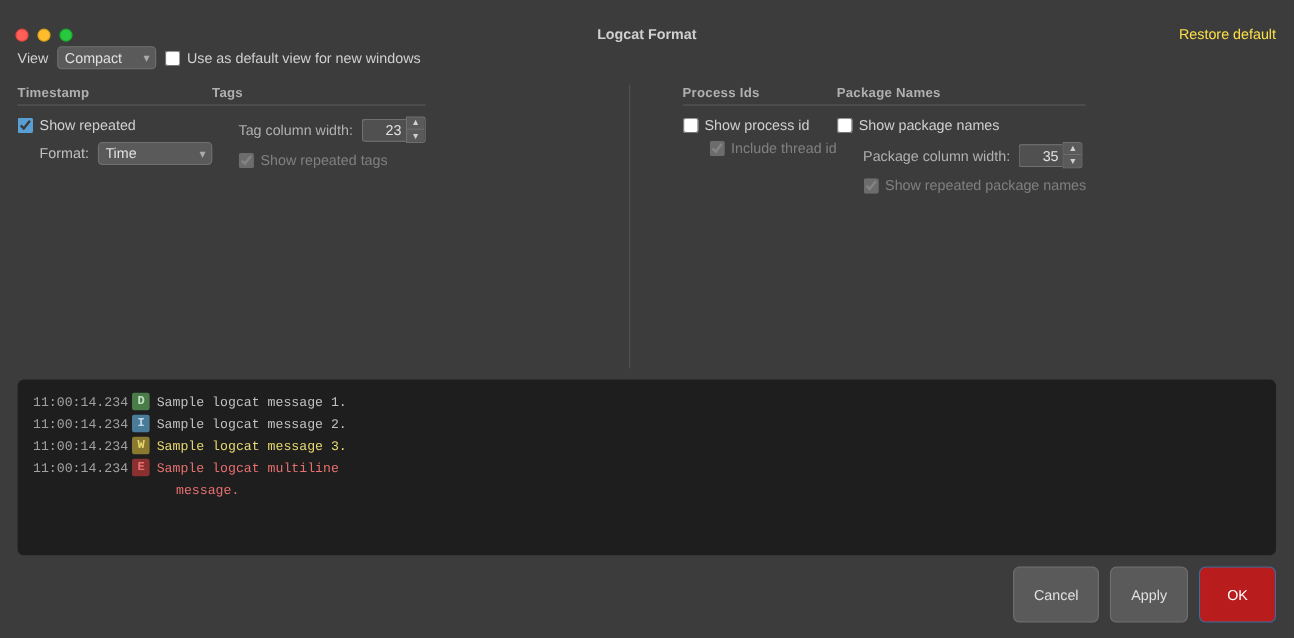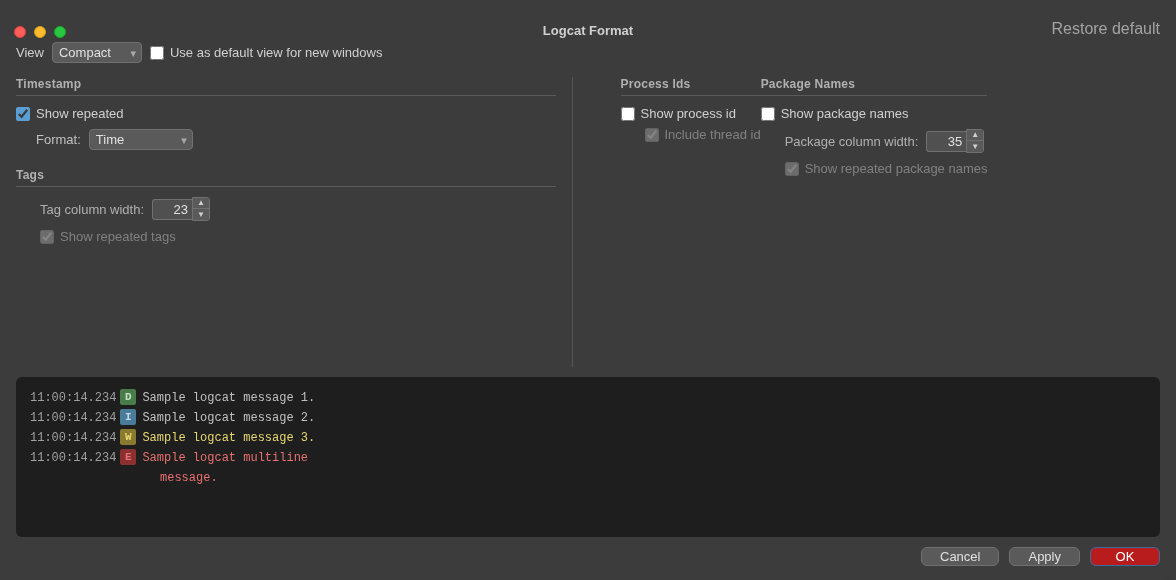--- a/index.html
+++ b/index.html
@@ -43,23 +43,23 @@
     .tl-minimize { background: #febc2e; border: 1px solid #d4a017; }
     .tl-maximize { background: #28c840; border: 1px solid #1aab29; }
     .title {
       font-size: 13px;
       font-weight: 600;
       color: #d0d0d0;
     }
     .restore-default {
       position: absolute;
       right: 16px;
-      color: #a3a3a3;
-      cursor: pointer;
-      font-size: 16px;
+      color: #fde047;
+      cursor: pointer;
+      font-size: 13px;
     }
     .content {
       flex: 1;
       padding: 4px 16px 0 16px;
       display: flex;
       flex-direction: column;
       overflow: hidden;
     }
     .top-bar {
       display: flex;
@@ -118,21 +118,20 @@
     }
     .main-panels {
       display: flex;
       gap: 0;
       flex: 1;
       min-height: 0;
     }
     .panel-left {
       flex: 1;
       display: flex;
-      flex-direction: column;
       border-right: 1px solid #555;
       padding-right: 16px;
     }
     .panel-right {
       flex: 1;
       display: flex;
       flex-direction: row;
       padding-left: 20px;
       margin-left: 28px;
     }
@@ -276,21 +275,21 @@
     }
     .footer {
       display: flex;
       justify-content: flex-end;
       align-items: center;
       gap: 10px;
       padding: 10px 16px 14px 16px;
       flex-shrink: 0;
     }
     .btn {
-      padding: 1px 18px;
+      padding: 17px 18px;
       border-radius: 6px;
       font-size: 13px;
       cursor: pointer;
       border: 1px solid transparent;
       min-width: 70px;
       text-align: center;
     }
     .btn-cancel {
       background: #5a5a5a;
       color: #e0e0e0;

